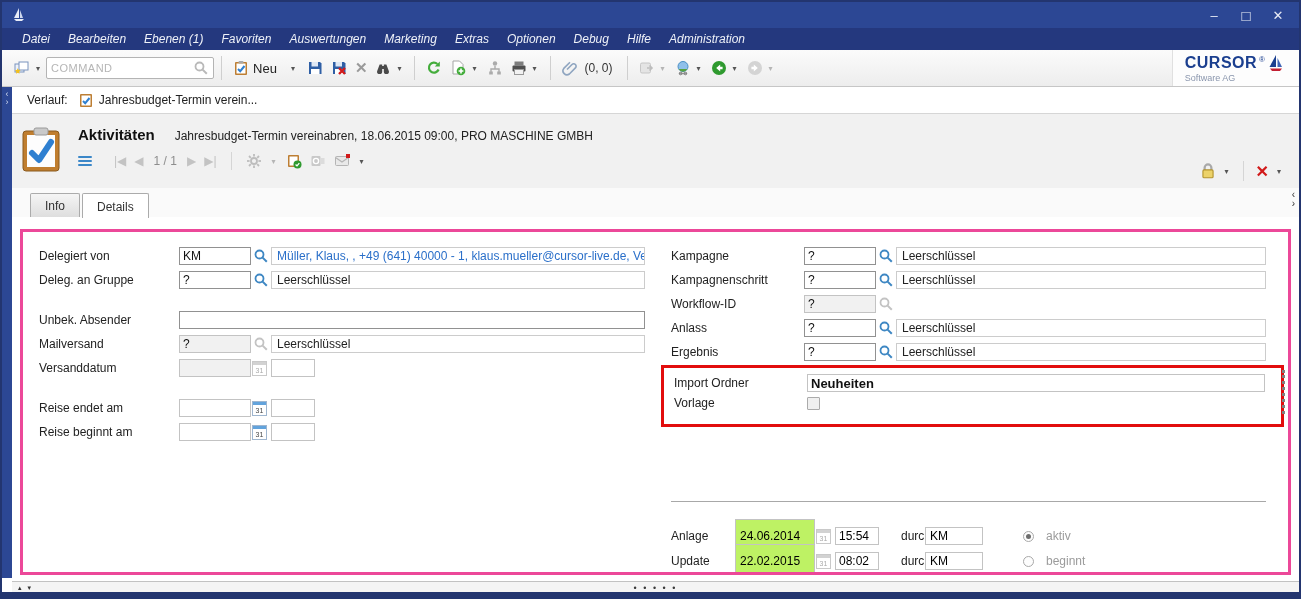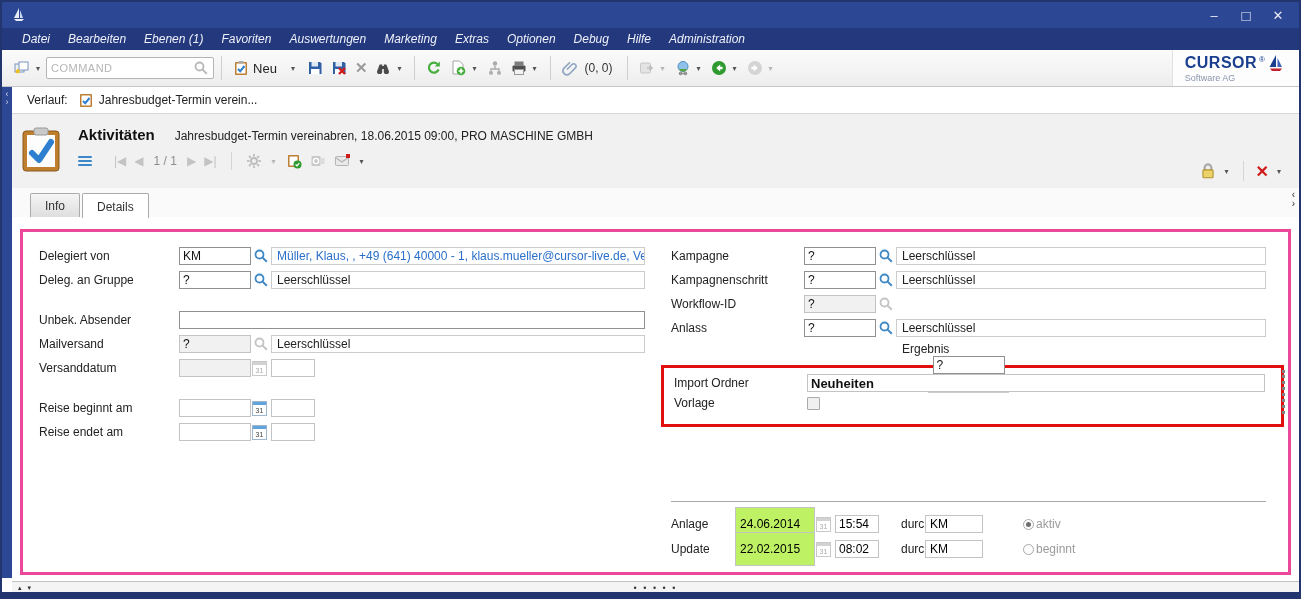--- a/index.html
+++ b/index.html
@@ -91,27 +91,27 @@
   .cal { width:15px; height:15px; flex:none; border:1px solid #9fb6cf; background:#fff; margin-left:1px; position:relative; font-size:7px; color:#444; text-align:center; line-height:17px; }
   .cal::before { content:""; position:absolute; top:0; left:0; right:0; height:3px; background:#62a3dc; }
   .cal.disabled { border-color:#c9c9c9; color:#aaa; }
   .cal.disabled::before { background:#d2d2d2; }
   .ftime { width:44px; height:18px; border:1px solid #c3c3c3; background:#fff; margin-left:4px; font-size:12px; padding:0 3px; font-family:"Liberation Sans",sans-serif; }
   .fdate { width:80px; }
   .checkbox { width:13px; height:13px; border:1px solid #ababab; background:#f0f0f0; border-radius:1px; }
 
   .red-box { border:3px solid #e20d0d; margin:3px -18px 0 -10px; padding:5px 16px 7px 10px; }
 
-  .audit-block { margin-top:74px; border-top:1px solid #a8a8a8; padding-top:12px; }
+  .audit-block { margin-top:74px; border-top:1px solid #a8a8a8; padding-top:24px; }
   .arow { display:flex; align-items:center; height:20px; margin-bottom:5px; }
   .alabel { width:64px; flex:none; font-size:12px; color:#222; }
   .adate { width:80px; height:34px; border:1px solid #c3c3c3; background:#bef264; font-size:12px; padding:0 4px; font-family:"Liberation Sans",sans-serif; }
   .durch { width:46px; text-align:left; padding-left:22px; font-size:12px; color:#222; flex:none; }
   .auser { width:58px; height:18px; border:1px solid #c3c3c3; background:#fff; font-size:12px; padding:0 4px; font-family:"Liberation Sans",sans-serif; }
-  .radio-wrap { display:flex; align-items:center; gap:2px; margin-left:40px; }
+  .radio-wrap { display:flex; align-items:center; gap:12px; margin-left:40px; }
   .radio { width:11px; height:11px; border-radius:50%; border:1px solid #a9a9a9; background:#fdfdfd; position:relative; }
   .radio.checked::after { content:""; position:absolute; inset:2px; border-radius:50%; background:#6e6e6e; }
   .radio-label { color:#9b9b9b; font-size:12px; }
 
   
   .bottom-strip { height:13px; background:#f4f4f4; border-top:1px solid #c2c2c2; border-bottom:1px solid #9c9c9c; display:flex; align-items:center; position:relative; margin-top:6px; }
   .strip-arrows { font-size:7px; color:#333; padding-left:6px; letter-spacing:2px; }
   .strip-dots { position:absolute; left:0; right:0; text-align:center; font-size:9px; color:#3a3a3a; letter-spacing:2px; line-height:10px; }
   .bottom-blue { position:absolute; left:0; right:0; bottom:0; height:5px; background:#23356f; }
 </style>
@@ -427,31 +427,31 @@
               <span class="fdisplay">Leerschlüssel</span>
             </div>
             <div class="frow">
               <span class="flabel">Versanddatum</span>
               <input class="fin small fdate disabled" value="" style="">
               <span class="cal disabled"><span>31</span></span>
               <input class="ftime" value="" style="">
             </div>
             <div class="gap16"></div>
             <div class="frow">
+              <span class="flabel">Reise endet am</span>
+              <input class="fin small fdate" style="border-color: rgb(195, 195, 195);" value="">
+              <span class="cal"><span>31</span></span>
+              <input class="ftime" value="" style="">
+            </div>
+            <div class="frow">
               <span class="flabel">Reise beginnt am</span>
               <input class="fin small fdate" style="border-color: rgb(195, 195, 195);" value="">
               <span class="cal"><span>31</span></span>
               <input class="ftime" value="" style="">
             </div>
-            <div class="frow">
-              <span class="flabel">Reise endet am</span>
-              <input class="fin small fdate" style="border-color: rgb(195, 195, 195);" value="">
-              <span class="cal"><span>31</span></span>
-              <input class="ftime" value="" style="">
-            </div>
           </div>
 
           <div class="col-right">
             <div class="frow">
               <span class="flabel">Kampagne</span>
               <input class="fin small" value="?" style="">
               <span class="mag">
                   <svg class="icon16" viewBox="0 0 16 16">
                     <circle cx="6.5" cy="6.5" r="4" fill="none" stroke="#3e87c3" stroke-width="1.8"></circle>
                     <line x1="9.6" y1="9.6" x2="13.8" y2="13.8" stroke="#3e87c3" stroke-width="2"></line>
@@ -485,21 +485,21 @@
               <span class="flabel">Anlass</span>
               <input class="fin small" value="?" style="">
               <span class="mag">
                   <svg class="icon16" viewBox="0 0 16 16">
                     <circle cx="6.5" cy="6.5" r="4" fill="none" stroke="#3e87c3" stroke-width="1.8"></circle>
                     <line x1="9.6" y1="9.6" x2="13.8" y2="13.8" stroke="#3e87c3" stroke-width="2"></line>
                   </svg>
                 </span>
               <span class="fdisplay">Leerschlüssel</span>
             </div>
-            <div class="frow" style="margin-bottom:0;flex-direction:column;">
+            <div class="frow" style="margin-bottom:0;">
               <span class="flabel">Ergebnis</span>
               <input class="fin small" value="?" style="">
               <span class="mag">
                   <svg class="icon16" viewBox="0 0 16 16">
                     <circle cx="6.5" cy="6.5" r="4" fill="none" stroke="#3e87c3" stroke-width="1.8"></circle>
                     <line x1="9.6" y1="9.6" x2="13.8" y2="13.8" stroke="#3e87c3" stroke-width="2"></line>
                   </svg>
                 </span>
               <span class="fdisplay">Leerschlüssel</span>
             </div>

